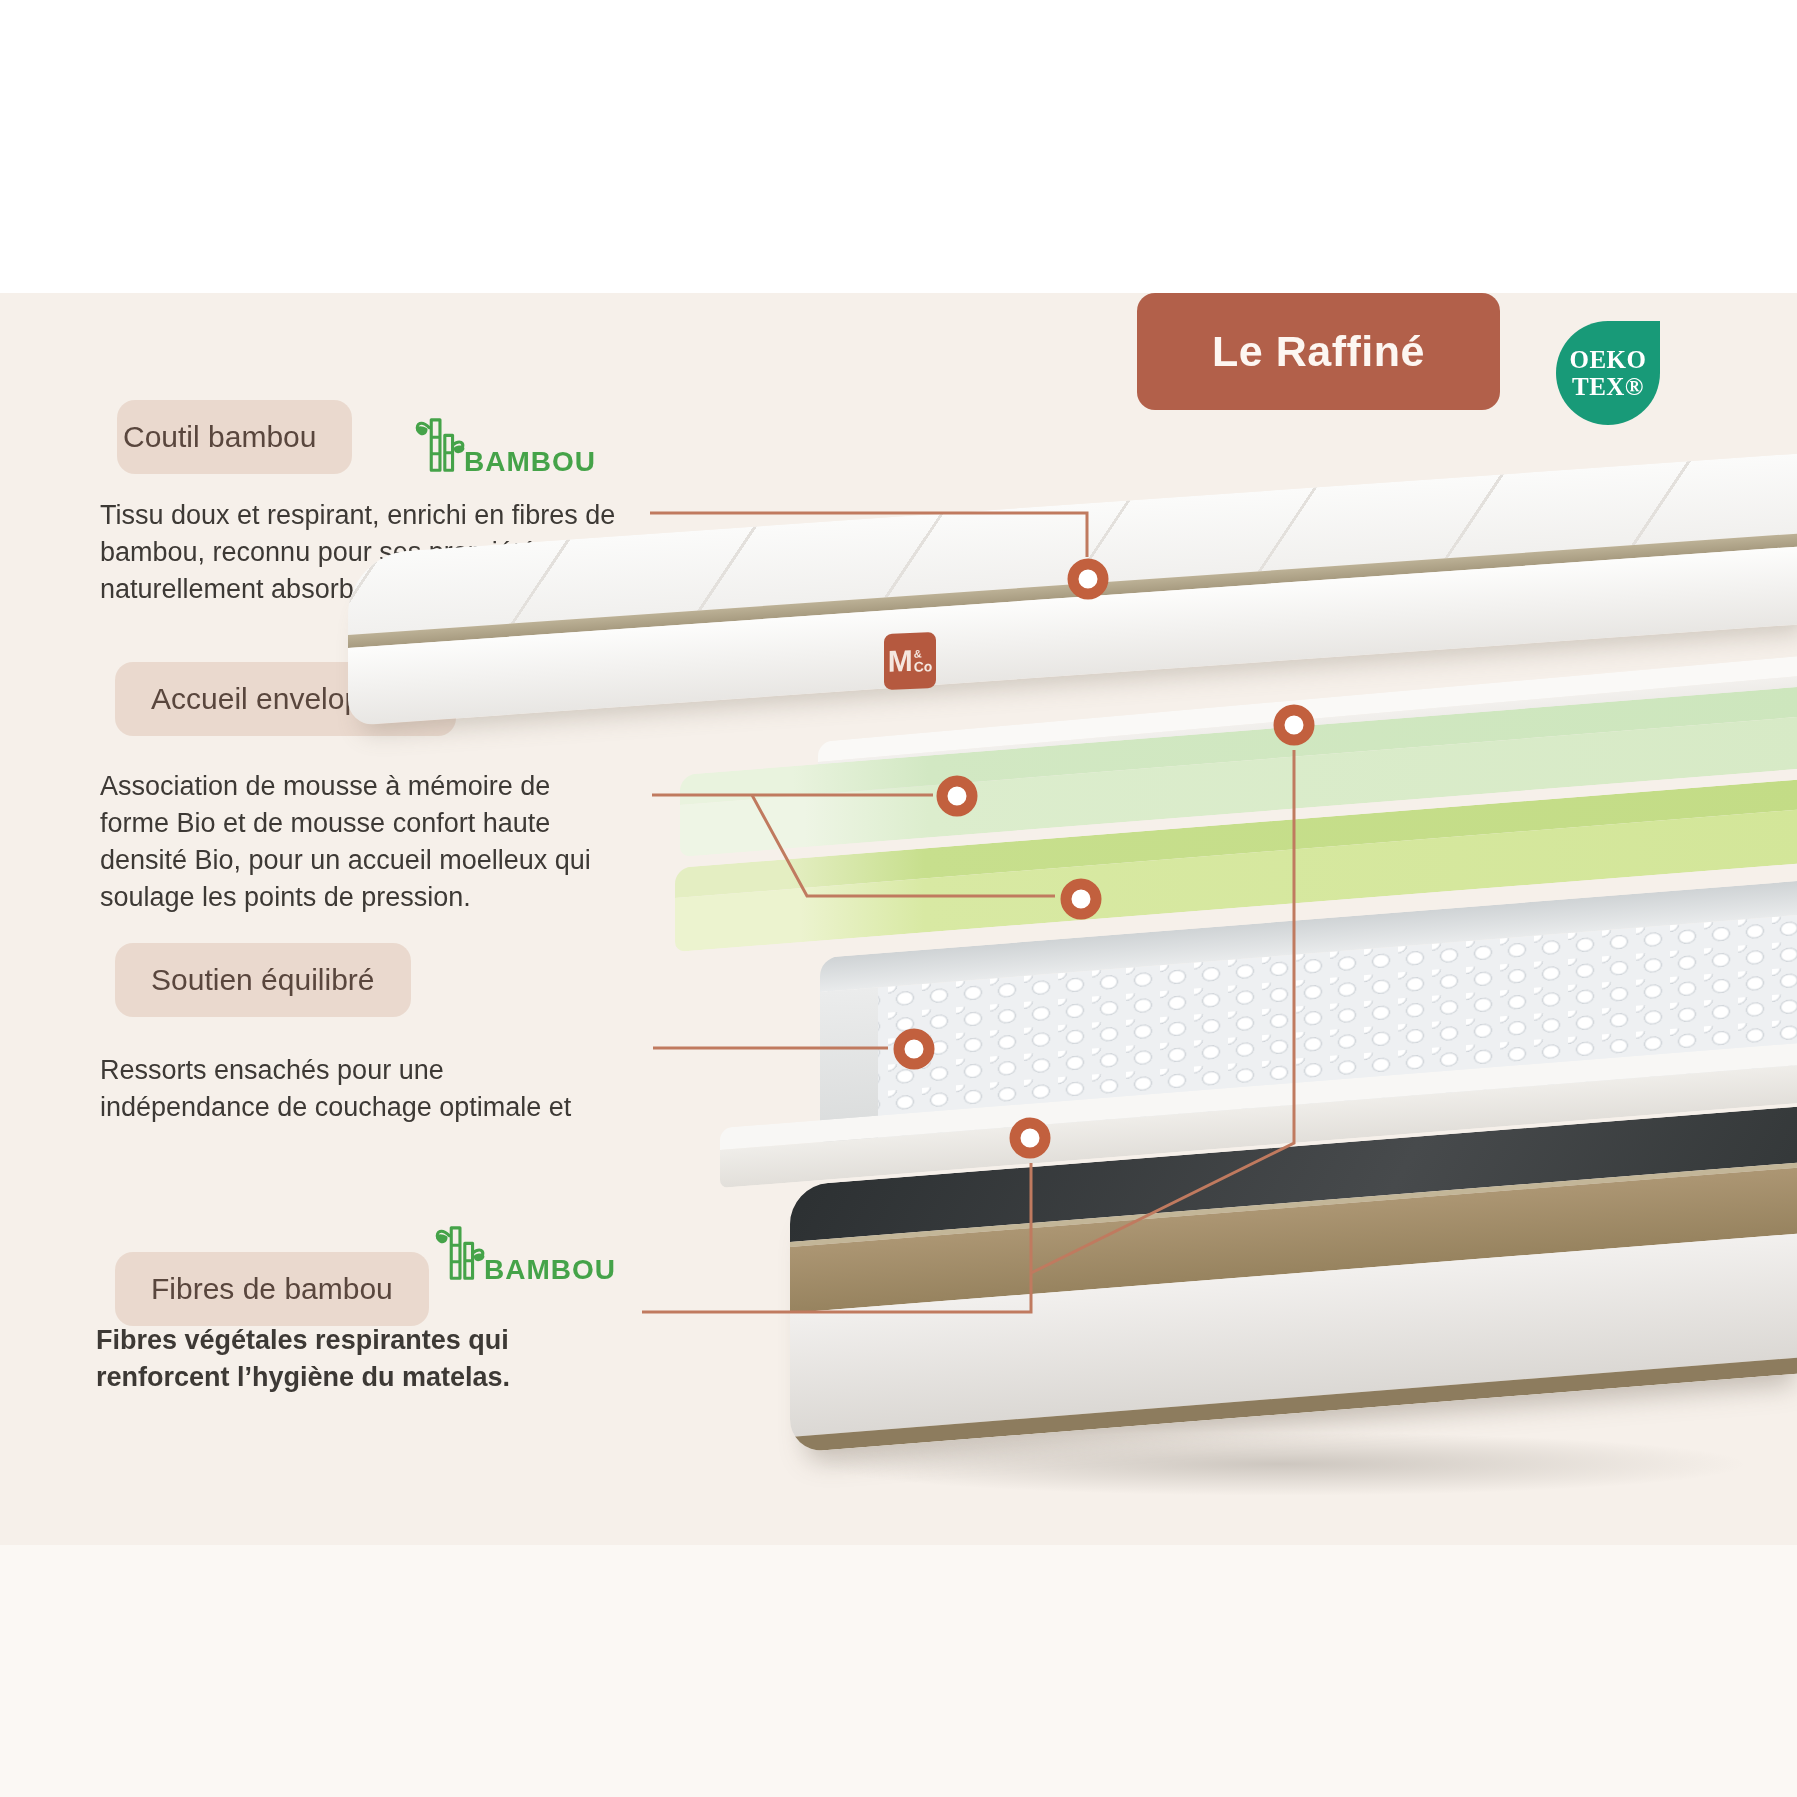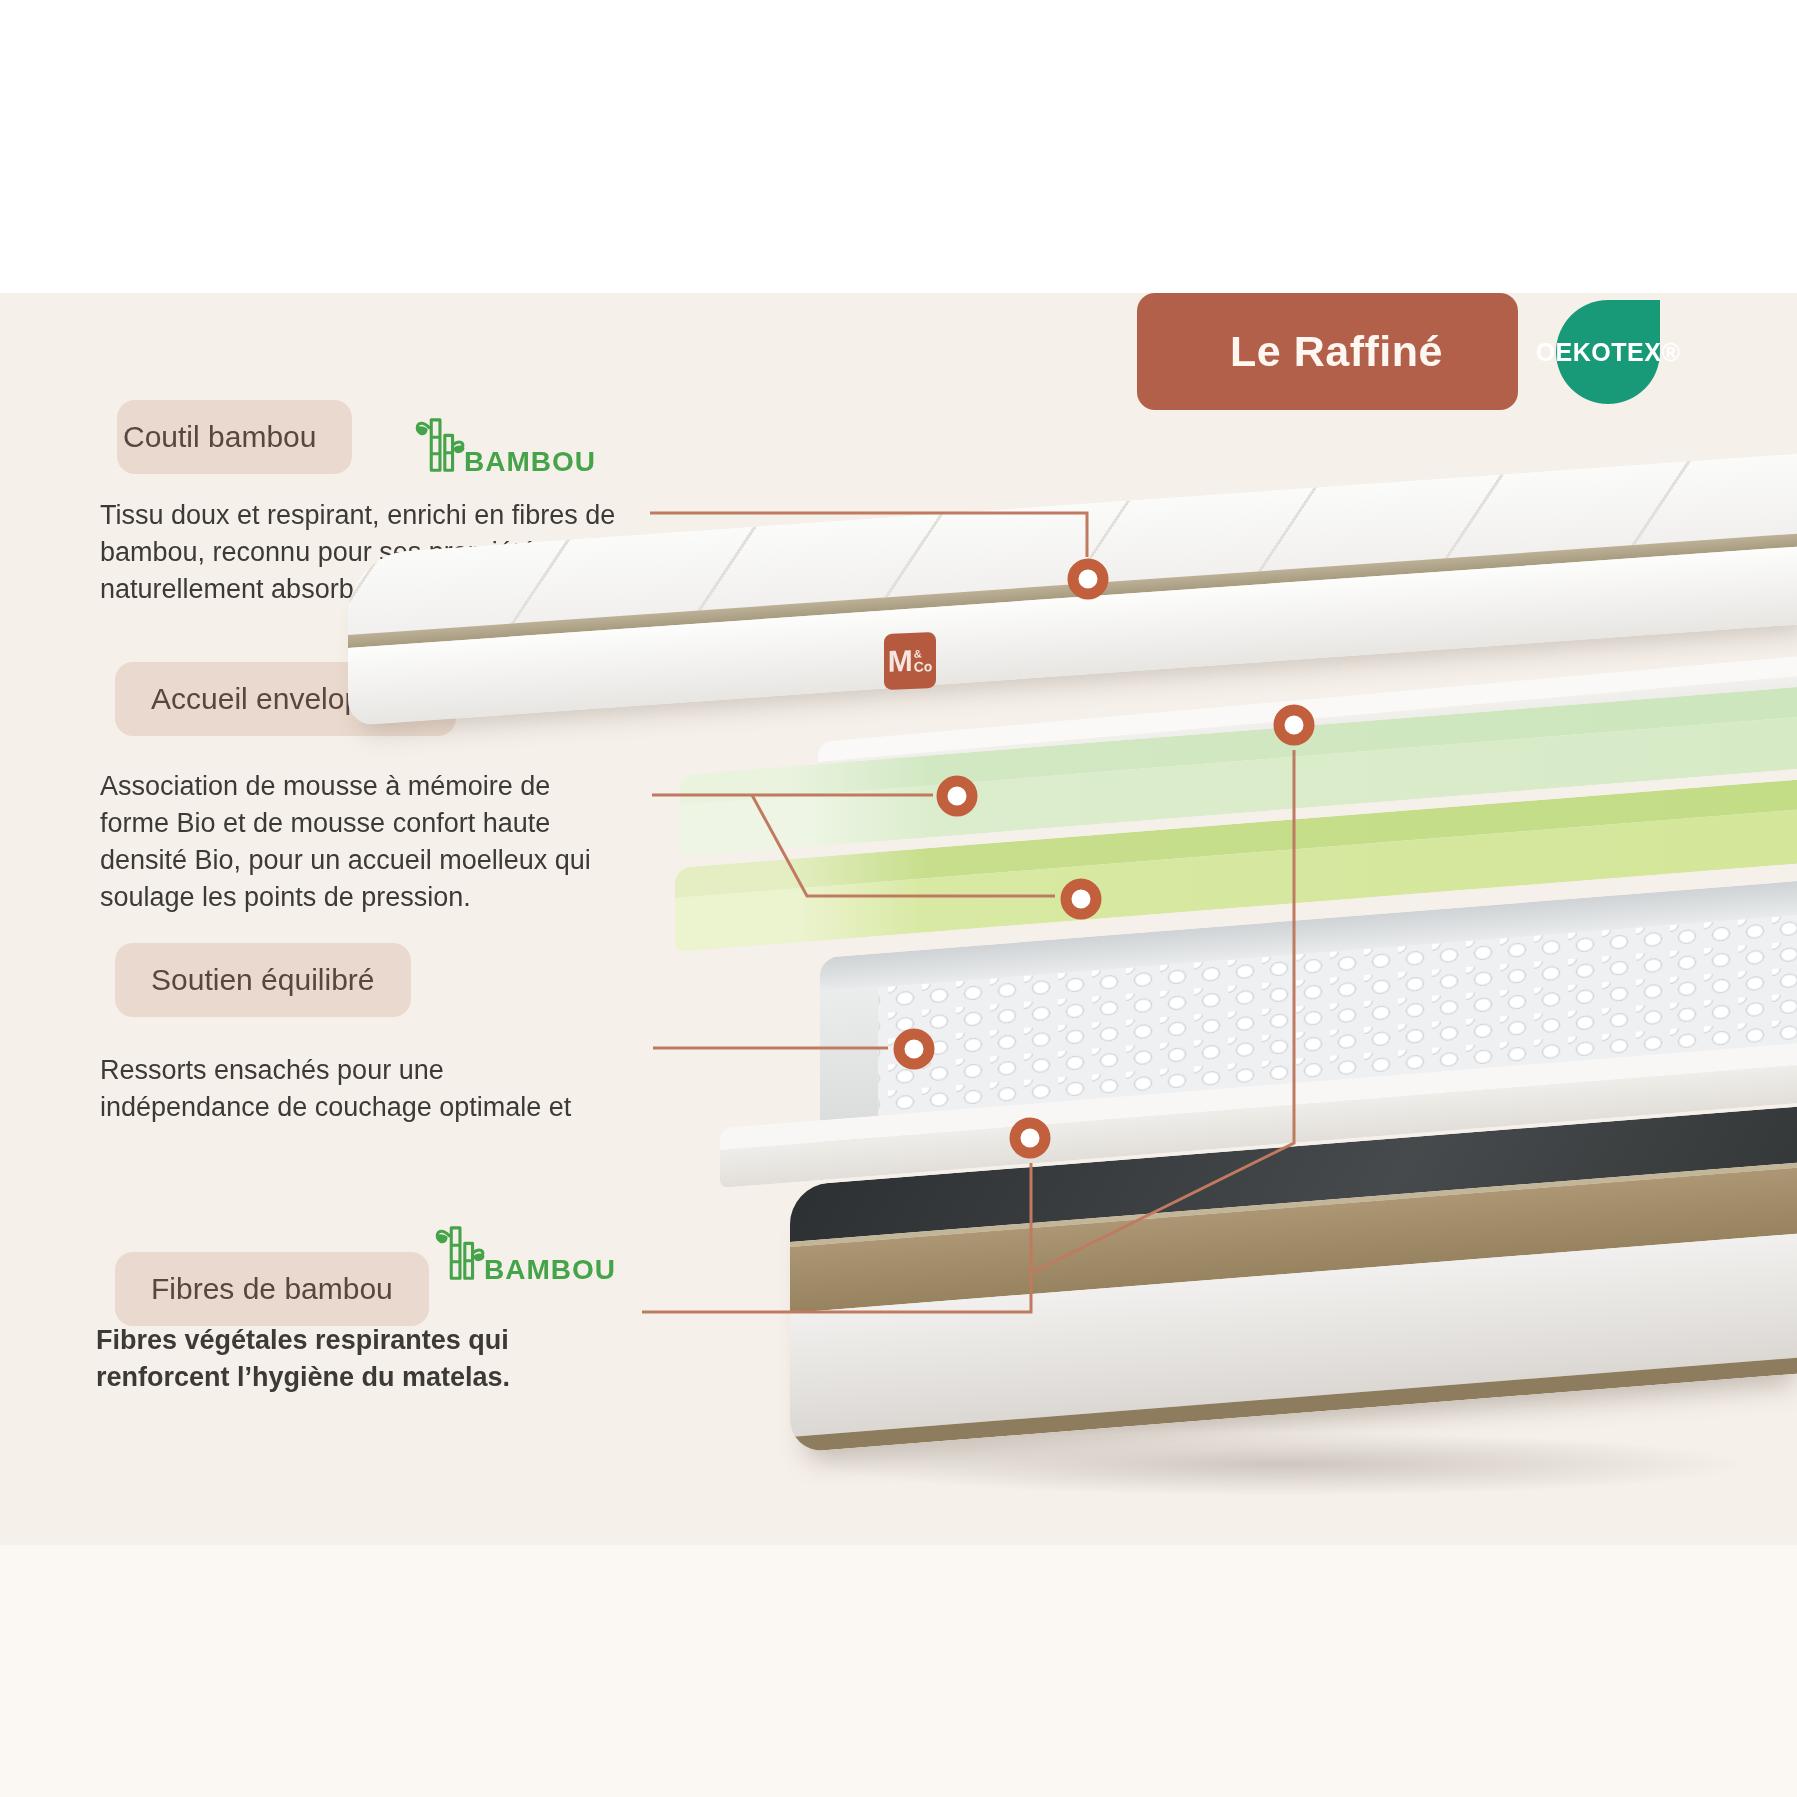--- a/index.html
+++ b/index.html
@@ -6,26 +6,26 @@
   #canvas{
     position:relative;width:1797px;height:1797px;overflow:hidden;
     font-family:"Liberation Sans",sans-serif;background:#ffffff;
   }
   .bg-main{position:absolute;left:0;top:293px;width:100%;height:1252px;background:#f6f0ea;}
   .bg-bottom{position:absolute;left:0;top:1545px;width:100%;height:252px;background:#fbf8f4;}
 
   
   .title-box{
     position:absolute;left:1137px;top:293px;width:363px;height:117px;
-    background:#b2604a;border-radius:18px;display:flex;align-items:center;justify-content:center;padding-left:18px;
+    background:#b2604a;border-radius:18px;display:flex;align-items:center;justify-content:center;
   }
   .title-box span{color:#fdf6f1;font-size:43px;font-weight:700;letter-spacing:.5px;}
   .oeko{
-    position:absolute;left:1556px;top:300px;width:104px;height:104px;background:#189a78;
-    border-radius:52px 0 52px 52px;display:flex;flex-direction:row;align-items:center;justify-content:center;
+    position:absolute;left:1556px;top:321px;width:104px;height:104px;background:#189a78;
+    border-radius:52px 0 52px 52px;display:flex;flex-direction:column;align-items:center;justify-content:center;font-family:Liberation Serif, serif;
   }
   .oeko div{color:#ffffff;font-size:25px;font-weight:700;line-height:27px;letter-spacing:.5px;}
 
   
   .pill{
     position:absolute;background:#ead9ce;border-radius:18px;padding:20px 36px;
     color:#59463d;font-size:30px;white-space:nowrap;
   }
   .desc{position:absolute;color:#3d3935;font-size:27px;line-height:37px;}
   .bambou-logo{position:absolute;display:flex;align-items:flex-end;}

